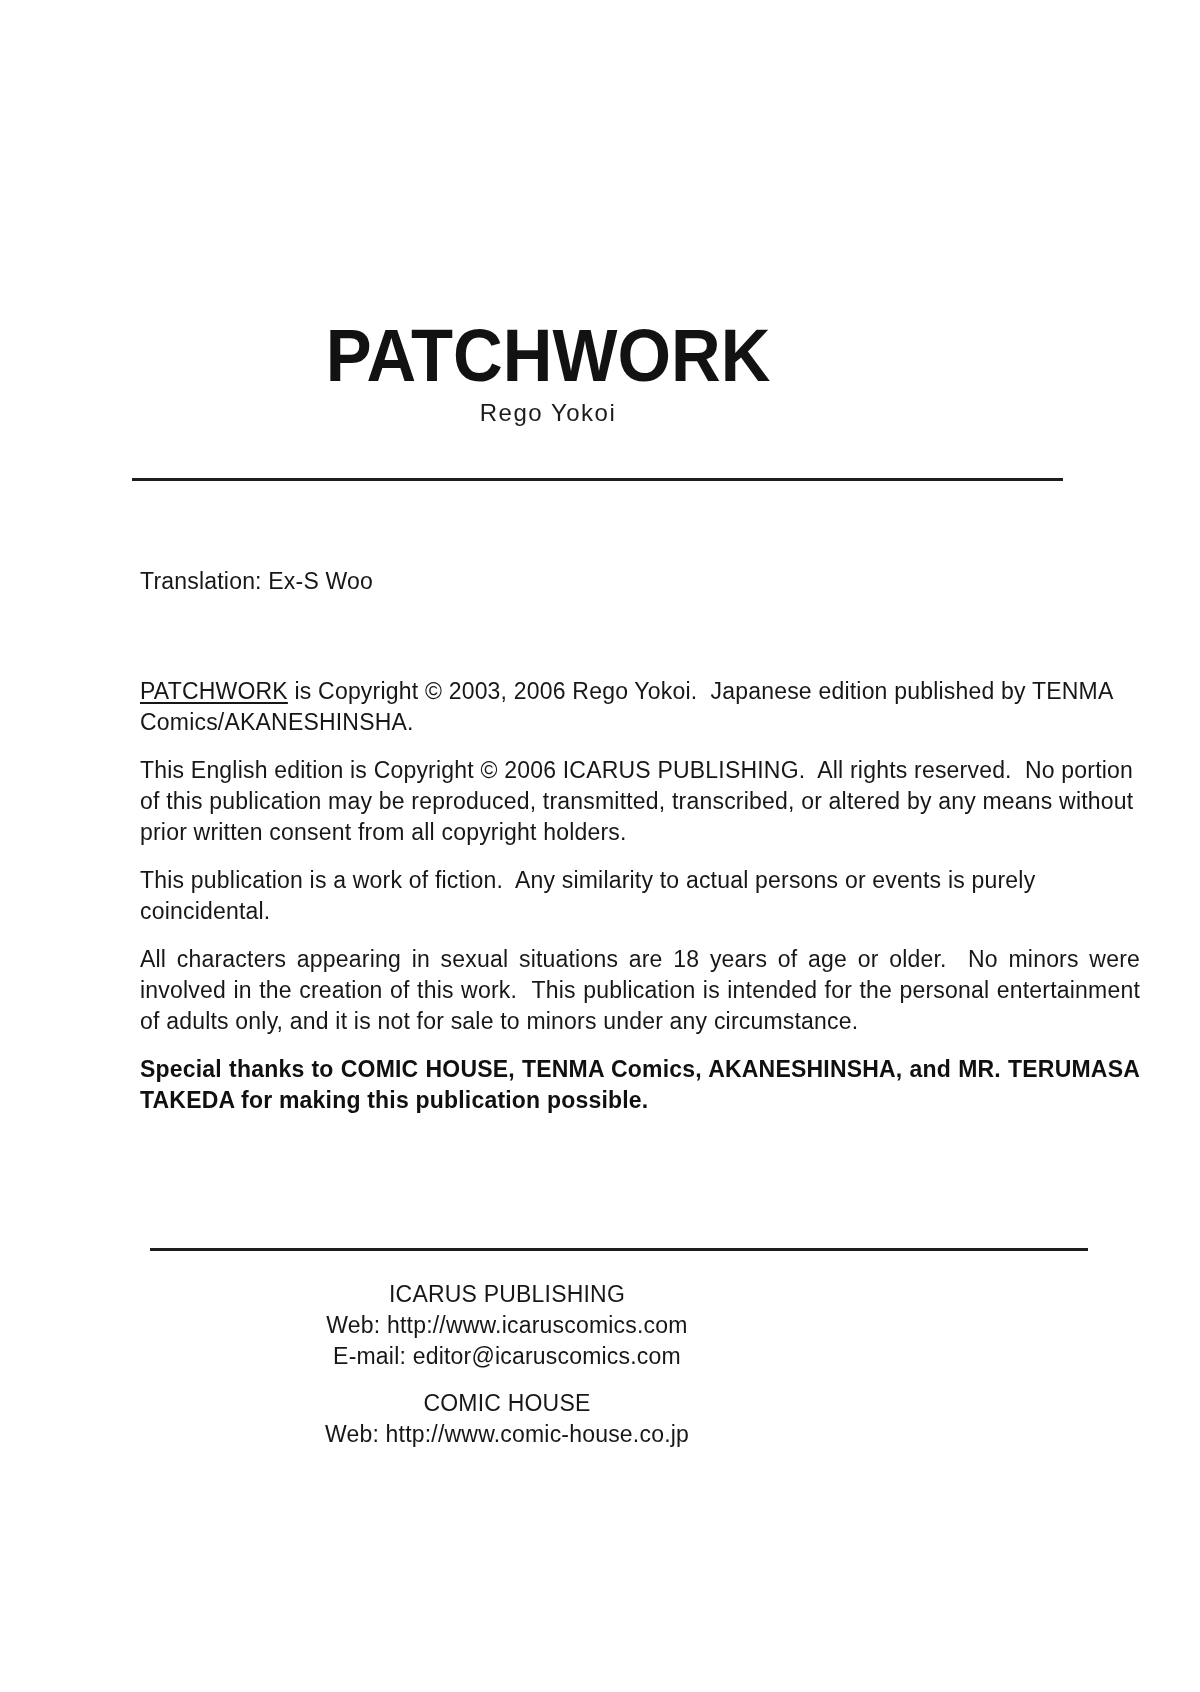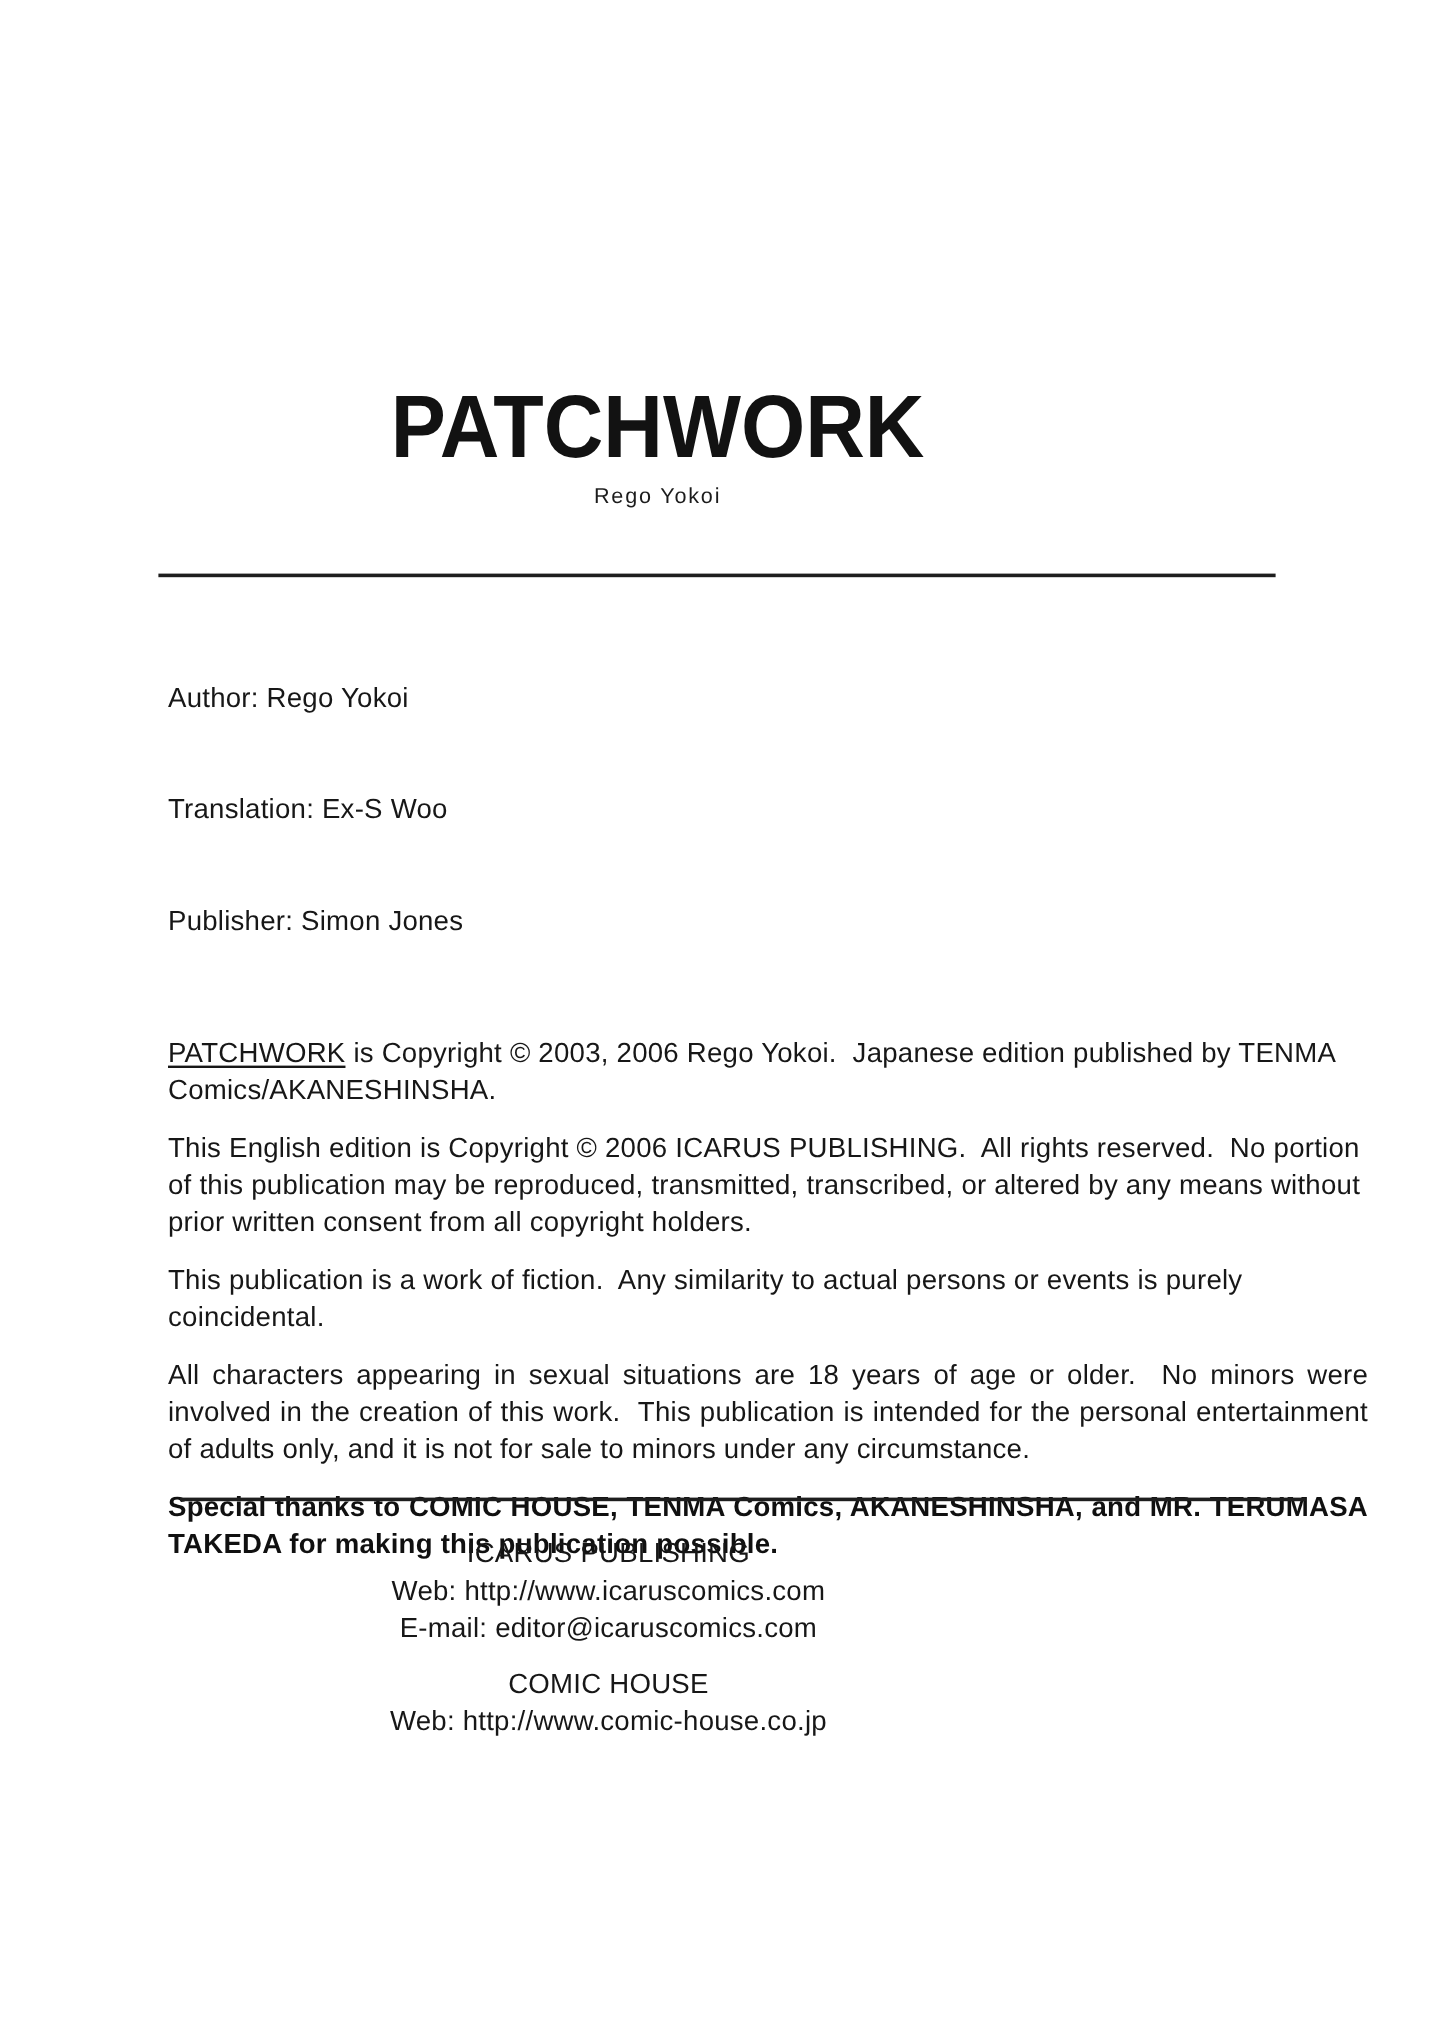--- a/index.html
+++ b/index.html
@@ -15,21 +15,21 @@
   .title-block{position:absolute;top:316px;left:0;width:1096px;text-align:center;}
   .book-title{
     margin:0;
     font-size:74px;line-height:80px;font-weight:700;
     letter-spacing:0px;
     transform:scaleX(0.93);
     color:#121212;
   }
   .book-subtitle{
     margin-top:2px;
-    font-size:18px;line-height:30px;
+    font-size:24px;line-height:30px;
     letter-spacing:1.5px;
     color:#1c1c1c;
   }
   
   .rule{position:absolute;height:3px;background:#1e1e1e;border:0;margin:0;}
   .rule-top{top:478px;left:132px;width:931px;}
   .rule-bottom{top:1248px;left:150px;width:938px;}
   
   .body-text{
     position:absolute;top:504px;left:140px;width:1000px;
@@ -58,23 +58,21 @@
   <header class="title-block">
     <h1 class="book-title">PATCHWORK</h1>
     <div class="book-subtitle">Rego Yokoi</div>
   </header>
 
   <div class="rule rule-top"></div>
 
   <main class="body-text">
 
     <p class="block-lines">
-      <span>Author: Rego Yokoi</span>
       <span>Translation: Ex-S Woo</span>
-      <span>Publisher: Simon Jones</span>
     </p>
 
 
     <p><span class="u">PATCHWORK</span><span> is Copyright © 2003, 2006 Rego Yokoi.  Japanese edition published by TENMA Comics/AKANESHINSHA.</span></p>
 
     <p>This English edition is Copyright © 2006 ICARUS PUBLISHING.  All rights reserved.  No portion of this publication may be reproduced, transmitted, transcribed, or altered by any means without prior written consent from all copyright holders.</p>
 
     <p>This publication is a work of fiction.  Any similarity to actual persons or events is purely coincidental.</p>
 
     <p class="para-adult">All characters appearing in sexual situations are 18 years of age or older.  No minors were involved in the creation of this work.  This publication is intended for the personal entertainment of adults only, and it is not for sale to minors under any circumstance.</p>

